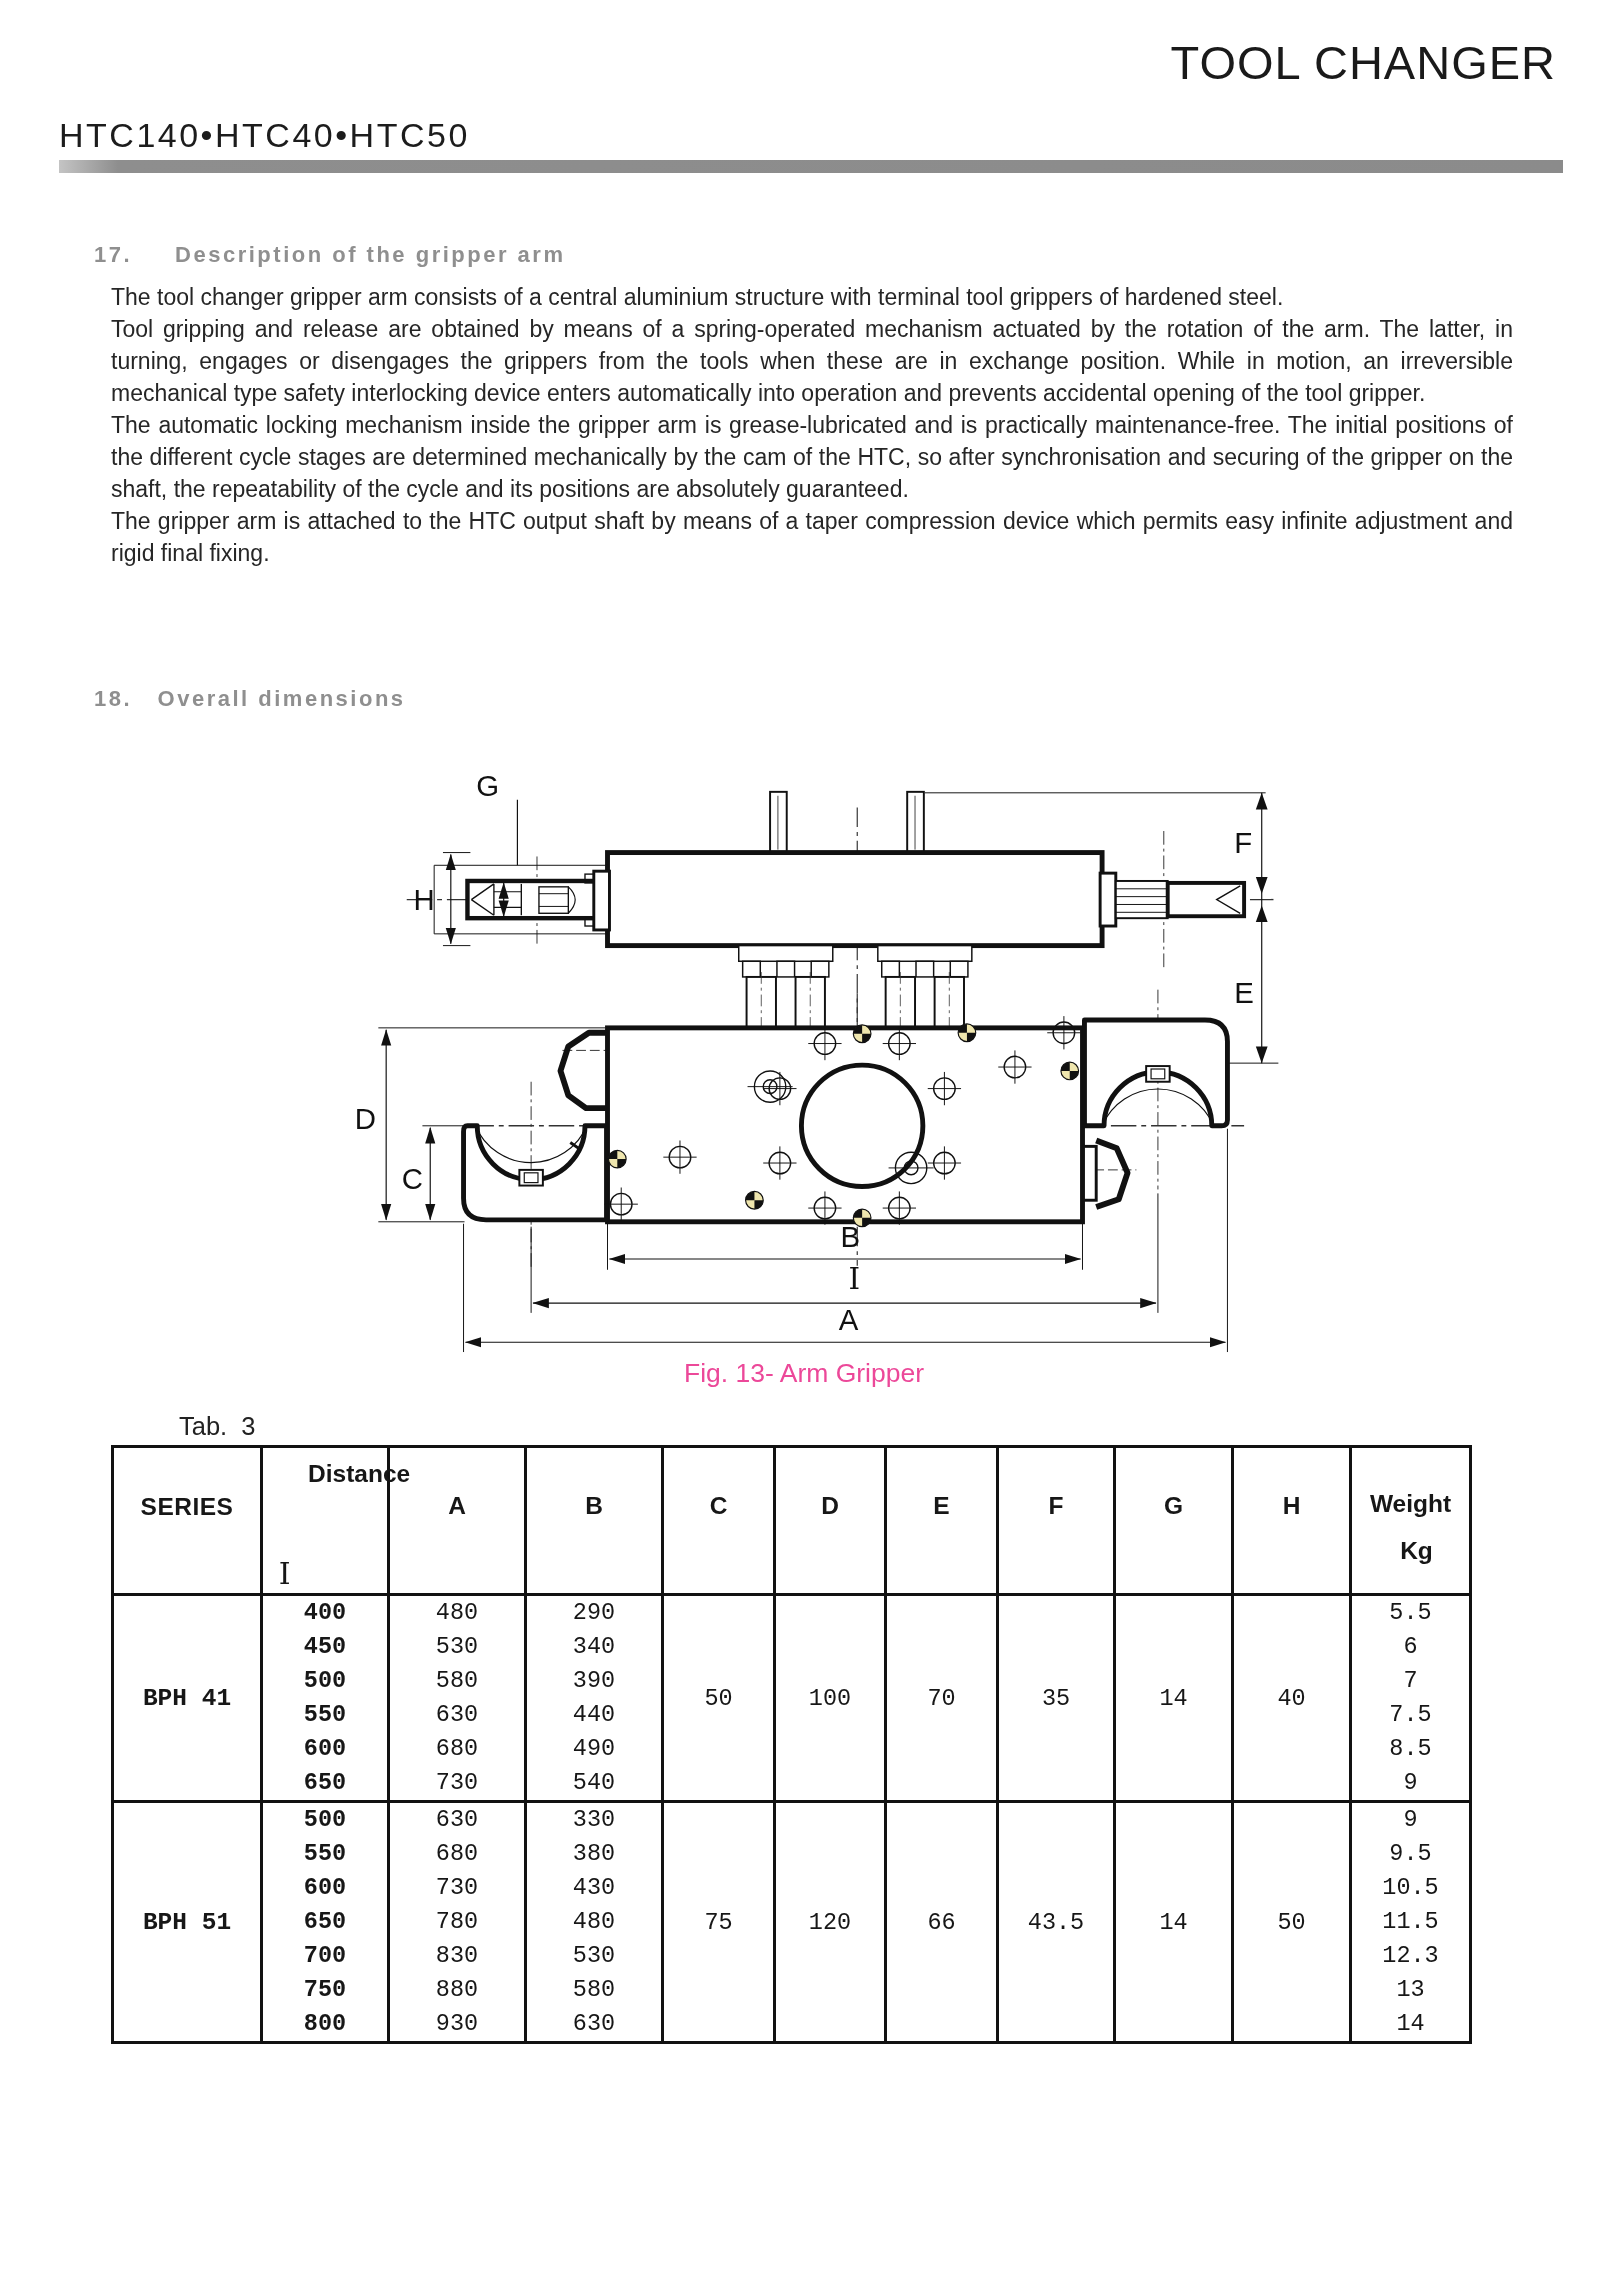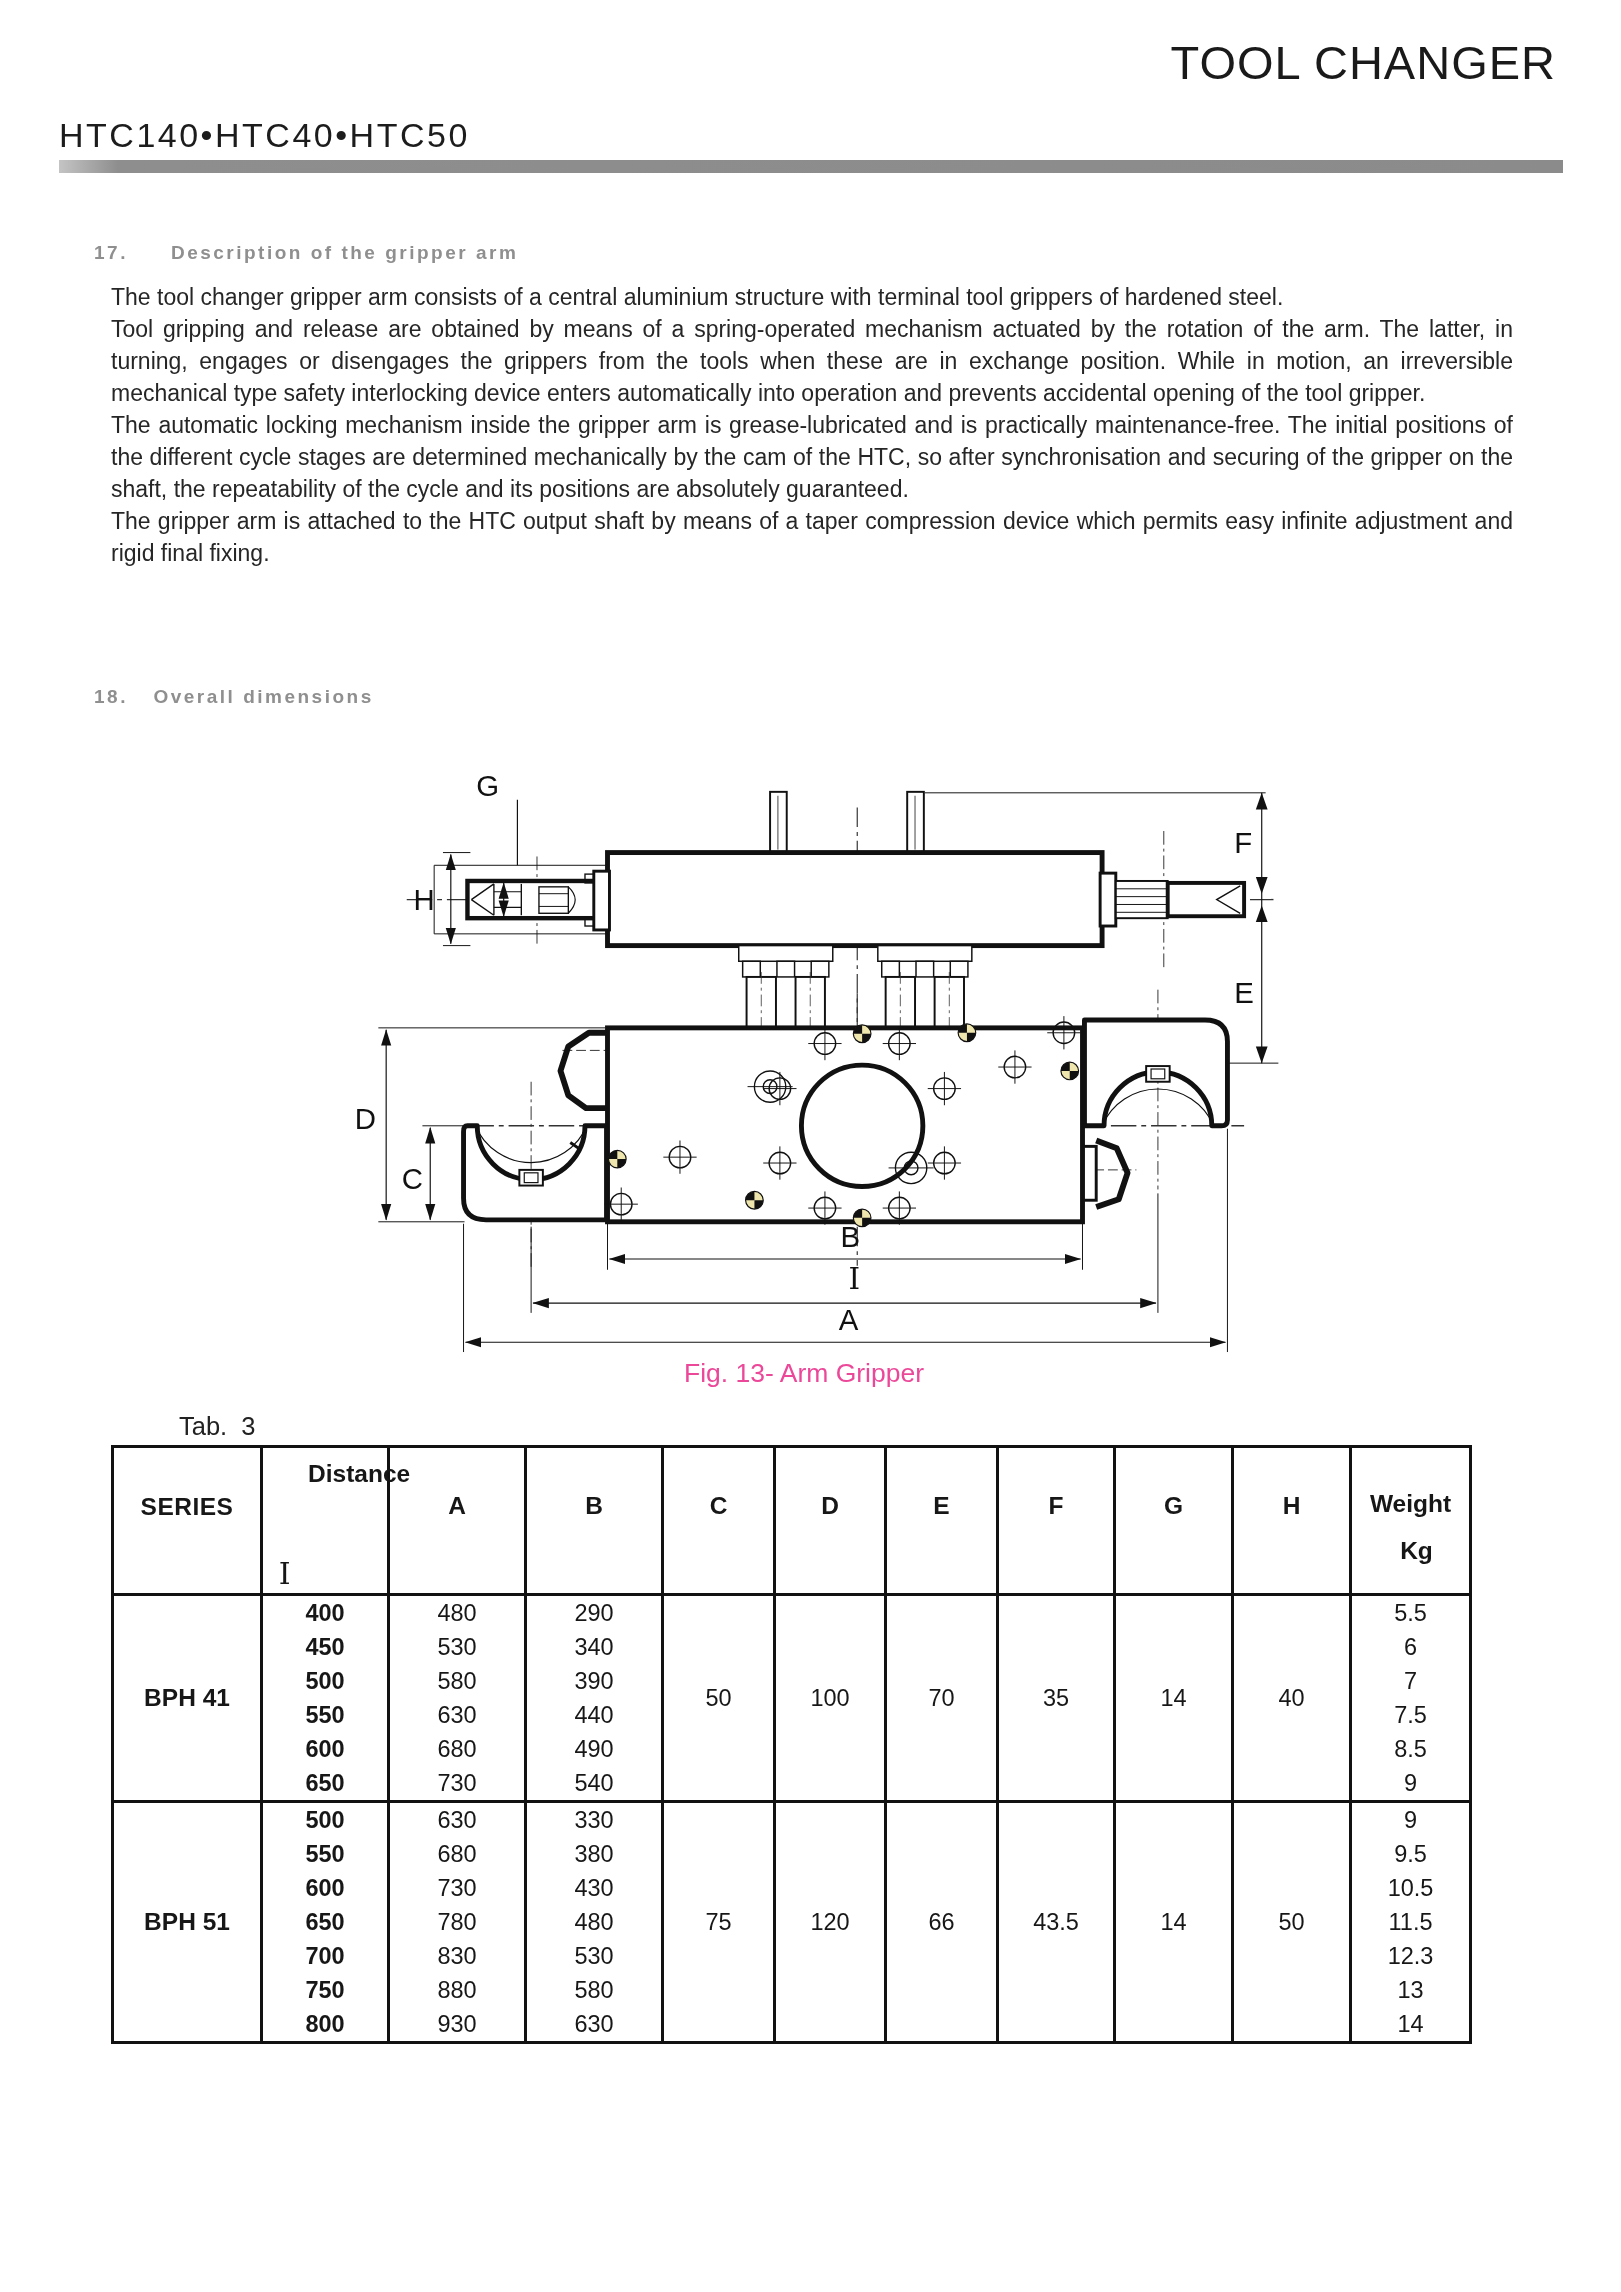--- a/index.html
+++ b/index.html
@@ -13,21 +13,21 @@
   }
   .models {
     position:absolute; top:116px; left:59px;
     font-size:34px; letter-spacing:2.5px; color:#1c1c1c; font-weight:400;
   }
   .rule {
     position:absolute; top:160px; left:59px; width:1504px; height:12.7px;
     background:linear-gradient(90deg,#c4c4c4 0px,#8e8e8e 59px,#8b8b8b 100%);
   }
   .sec-heading {
-    position:absolute; left:94px; font-size:19px; font-weight:bold;
+    position:absolute; left:94px; font-size:22px; font-weight:bold;
     color:#8f8f8f; letter-spacing:2.5px;
   }
   .sec-heading .num { margin-right:43px; }
   .sec-heading.s18 .num { margin-right:25.5px; }
   .body-text {
     position:absolute; left:111px; top:281px; width:1402px;
     font-size:23px; line-height:32px; text-align:justify; color:#262626;
   }
   .body-text p { margin:0; }
   .figure-wrap { position:absolute; left:225px; top:737px; width:1098px; height:617px; }
@@ -48,21 +48,21 @@
   .spec th.h-dim  { padding-bottom:29px; }
   .spec th.h-series { padding-bottom:27.4px; letter-spacing:0.5px; }
   .spec th.h-dist { position:relative; vertical-align:top; }
   .spec .dist-t { margin-top:11.8px; font-weight:bold; font-size:24.5px;padding-left:45px; }
   .spec .dist-i {
     position:absolute; left:15.7px; bottom:2px;
     font-family:"DejaVu Serif", serif; font-weight:400; font-size:30px;
   }
   .spec th.h-weight div:first-child { margin-top:13.7px; }
   .spec th.h-weight .kg { margin-top:19.6px;margin-left:12px; }
-  .spec td { vertical-align:middle; }
+  .spec td { vertical-align:middle;font-family:Liberation Mono, monospace; }
   .spec td div { height:34px; line-height:34px; }
   .spec td.c-series { font-weight:bold; font-size:24.5px; }
   .spec td.c-dist div { font-weight:bold; }
   .footer-bar {
     position:absolute; left:1152px; top:2178px; width:316px; height:44px;
     background:linear-gradient(90deg,#ffffff 0%,#e3e3e3 15%,#a8a8a8 42%,#5c5c5c 68%,#161616 90%,#000000 100%);
   }
   .footer-logo { position:absolute; left:1251px; top:2150px; width:102px; height:94px; }
   .page-num {
     position:absolute; left:1368px; top:2183px; color:#ffffff;

